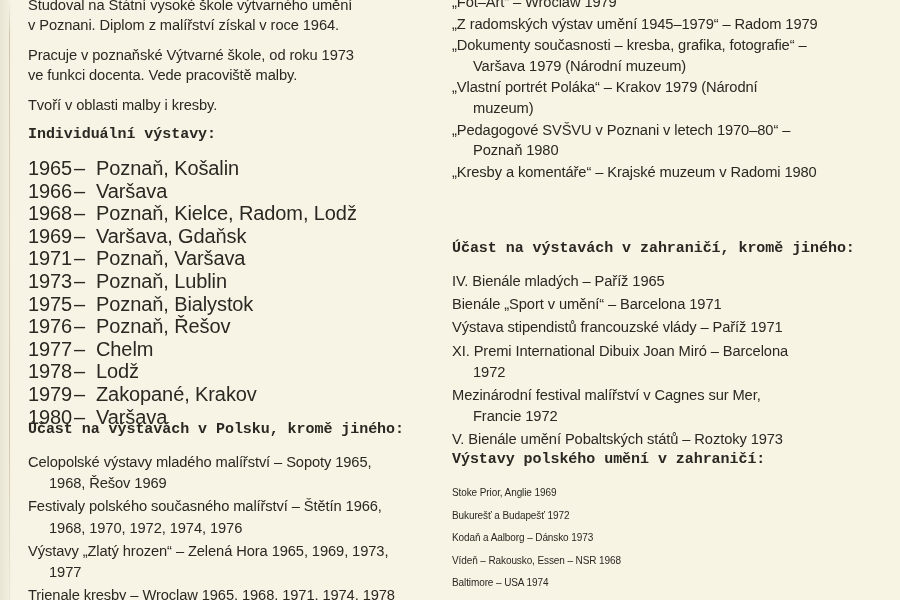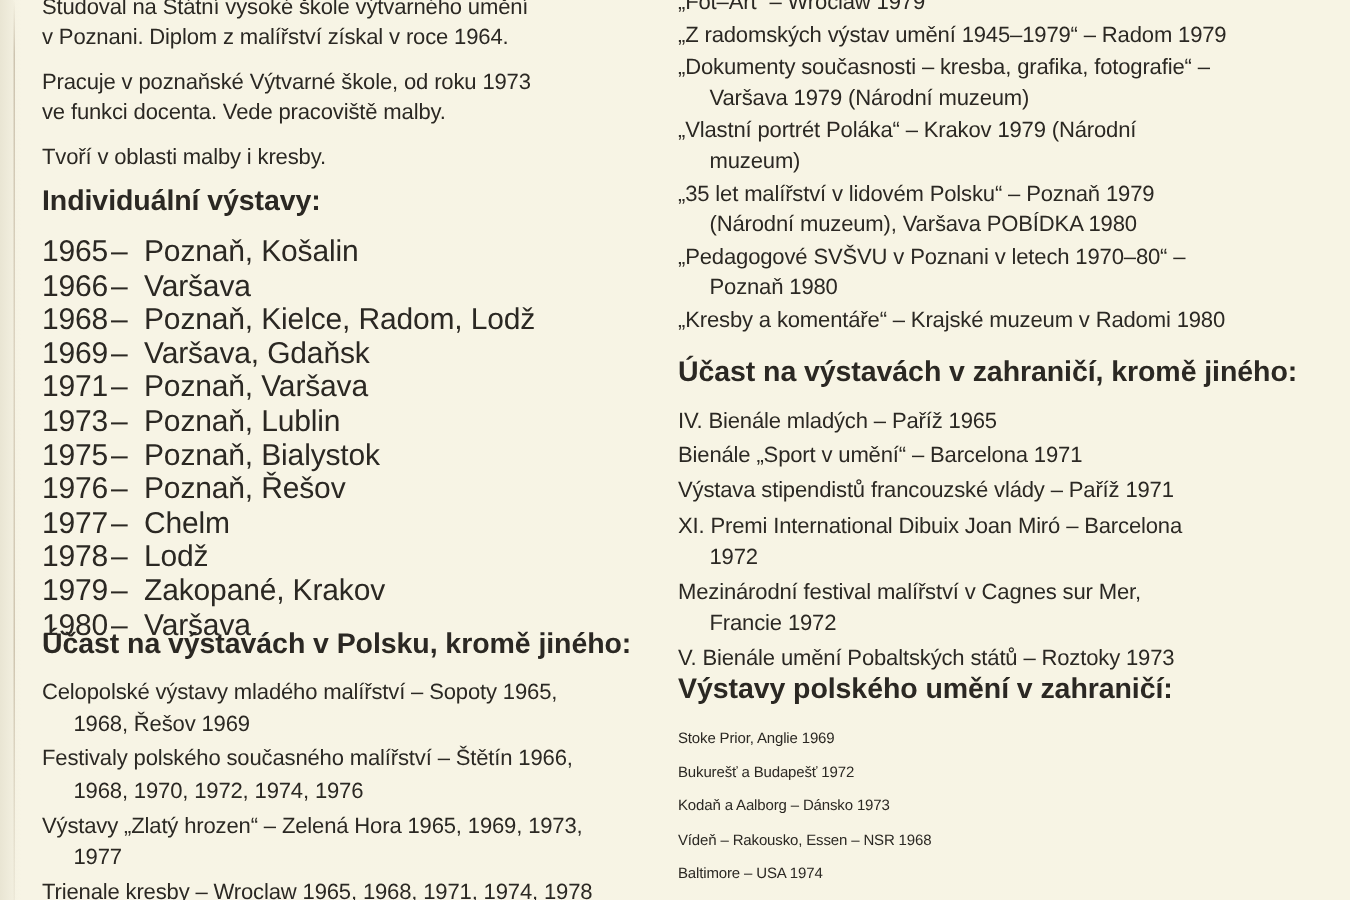--- a/index.html
+++ b/index.html
@@ -74,25 +74,26 @@
   .para {
     font-size: 14.7px;
     line-height: 19.6px;
     margin: 0 0 11px 0;
     letter-spacing: -0.1px;
   }
   .para .ln { display: block; white-space: pre; }
 
   
   .heading {
-    font-size: 19px;
+    font-size: 15px;
     line-height: 19px;
     font-weight: bold;
     margin: 0 0 13px 0;
     letter-spacing: -0.05px;
+    font-family: Liberation Mono, monospace;
   }
 
   
   ul.plain {
     list-style: none;
     margin: 0;
     padding: 0;
   }
   ul.plain li {
     font-size: 10px;
@@ -264,24 +265,20 @@
           </li>
           <li>
             <span class="ln">„Dokumenty současnosti – kresba, grafika, fotografie“ –</span>
             <span class="ln cont">Varšava 1979 (Národní muzeum)</span>
           </li>
           <li>
             <span class="ln">„Vlastní portrét Poláka“ – Krakov 1979 (Národní</span>
             <span class="ln cont">muzeum)</span>
           </li>
           <li>
-            <span class="ln">„35 let malířství v lidovém Polsku“ – Poznaň 1979</span>
-            <span class="ln cont">(Národní muzeum), Varšava POBÍDKA 1980</span>
-          </li>
-          <li>
             <span class="ln">„Pedagogové SVŠVU v Poznani v letech 1970–80“ –</span>
             <span class="ln cont">Poznaň 1980</span>
           </li>
           <li>
             <span class="ln">„Kresby a komentáře“ – Krajské muzeum v Radomi 1980</span>
           </li>
         </ul>
       </div>
 
       <div class="at-r-zahranici">

